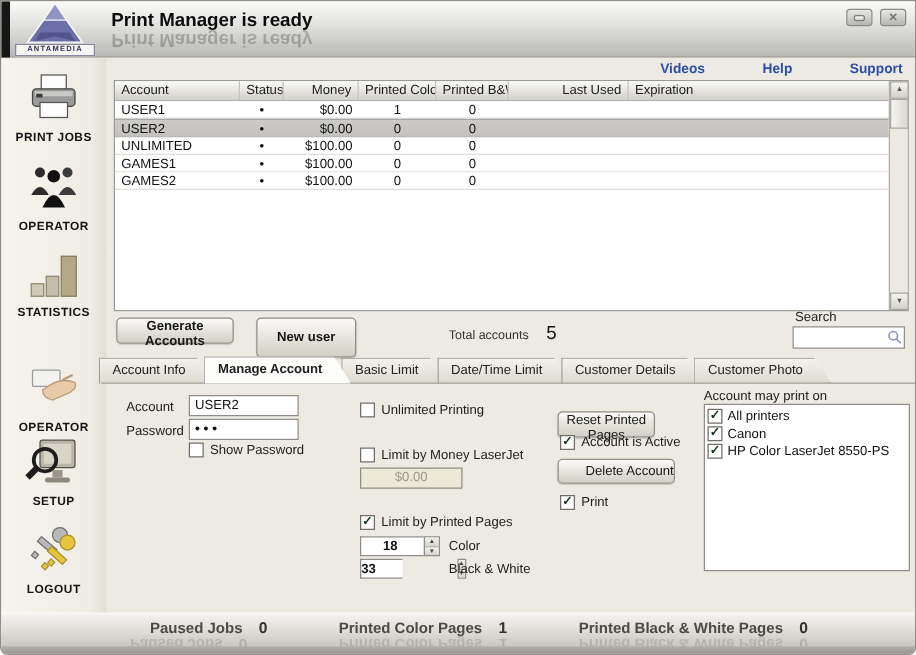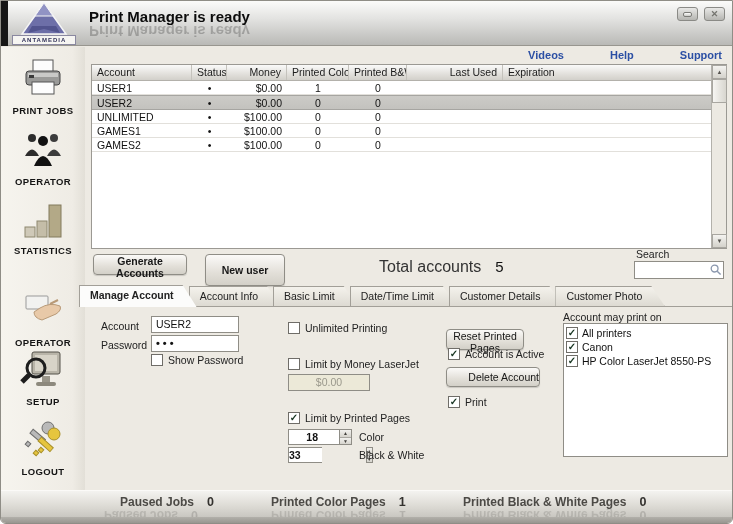--- a/index.html
+++ b/index.html
@@ -66,21 +66,21 @@
               background:linear-gradient(90deg,#f6f5f2,#d8d6cf); border:1px solid #a8a6a0; cursor:grab; }
 
   
   .btn { border:1px solid #8f8d86; border-radius:4px; background:linear-gradient(180deg,#fbfaf8,#e2dfd8 60%,#d3d0c8);
          font-family:"Liberation Sans",sans-serif; font-size:10.5px; color:#171717; cursor:pointer;
          box-shadow:0 1px 1px rgba(0,0,0,.15); }
   .btn.bold { font-weight:bold; }
   #generate-btn { position:absolute; left:92px; top:253px; width:94px; height:21px; }
   #newuser-btn  { position:absolute; left:204px; top:253px; width:80px; height:32px; }
   .total-wrap { position:absolute; left:358px; top:257px; display:flex; align-items:baseline; gap:14px; }
-  .total-label { font-size:16px; color:#333;margin-left:20px; }
+  .total-label { font-size:10px; color:#333; }
   .total-value { font-size:15px; color:#111; }
   .search-wrap { position:absolute; left:633px; top:247px; width:90px; }
   .search-label { font-size:10.5px; color:#222; margin-left:2px; }
   .search-box { margin-top:1px; width:90px; height:18px; background:#fff; border:1px solid #8f8d86;
                 display:flex; align-items:center; }
   .search-input { flex:1; border:none; outline:none; min-width:0; height:14px; font-size:10.5px;
                   padding-left:3px; background:transparent; }
   .search-icon { width:14px; height:14px; flex:0 0 14px; }
 
   
@@ -320,22 +320,22 @@
     <div class="search-box">
       <input class="search-input" value="" style="">
       <svg class="search-icon" viewBox="0 0 14 14">
         <circle cx="5.6" cy="5.6" r="3.4" fill="none" stroke="#8a97ad" stroke-width="1.3"></circle>
         <line x1="8.2" y1="8.2" x2="11.6" y2="11.6" stroke="#8a97ad" stroke-width="1.4"></line>
       </svg>
     </div>
   </div>
 
   <div class="tabs-row">
+      <div class="tab">Account Info</div>
       <div class="tab active">Manage Account</div>
-      <div class="tab">Account Info</div>
       <div class="tab">Basic Limit</div>
       <div class="tab">Date/Time Limit</div>
       <div class="tab">Customer Details</div>
       <div class="tab">Customer Photo</div>
     </div>
   <div class="tab-baseline"></div>
 
   <div class="flabel" style="left:100px; top:319px;">Account</div>
   <div class="tinput" style="left:150px; top:315px; width:88px; height:17px;">USER2</div>
   <div class="flabel" style="left:100px; top:338px;">Password</div>

